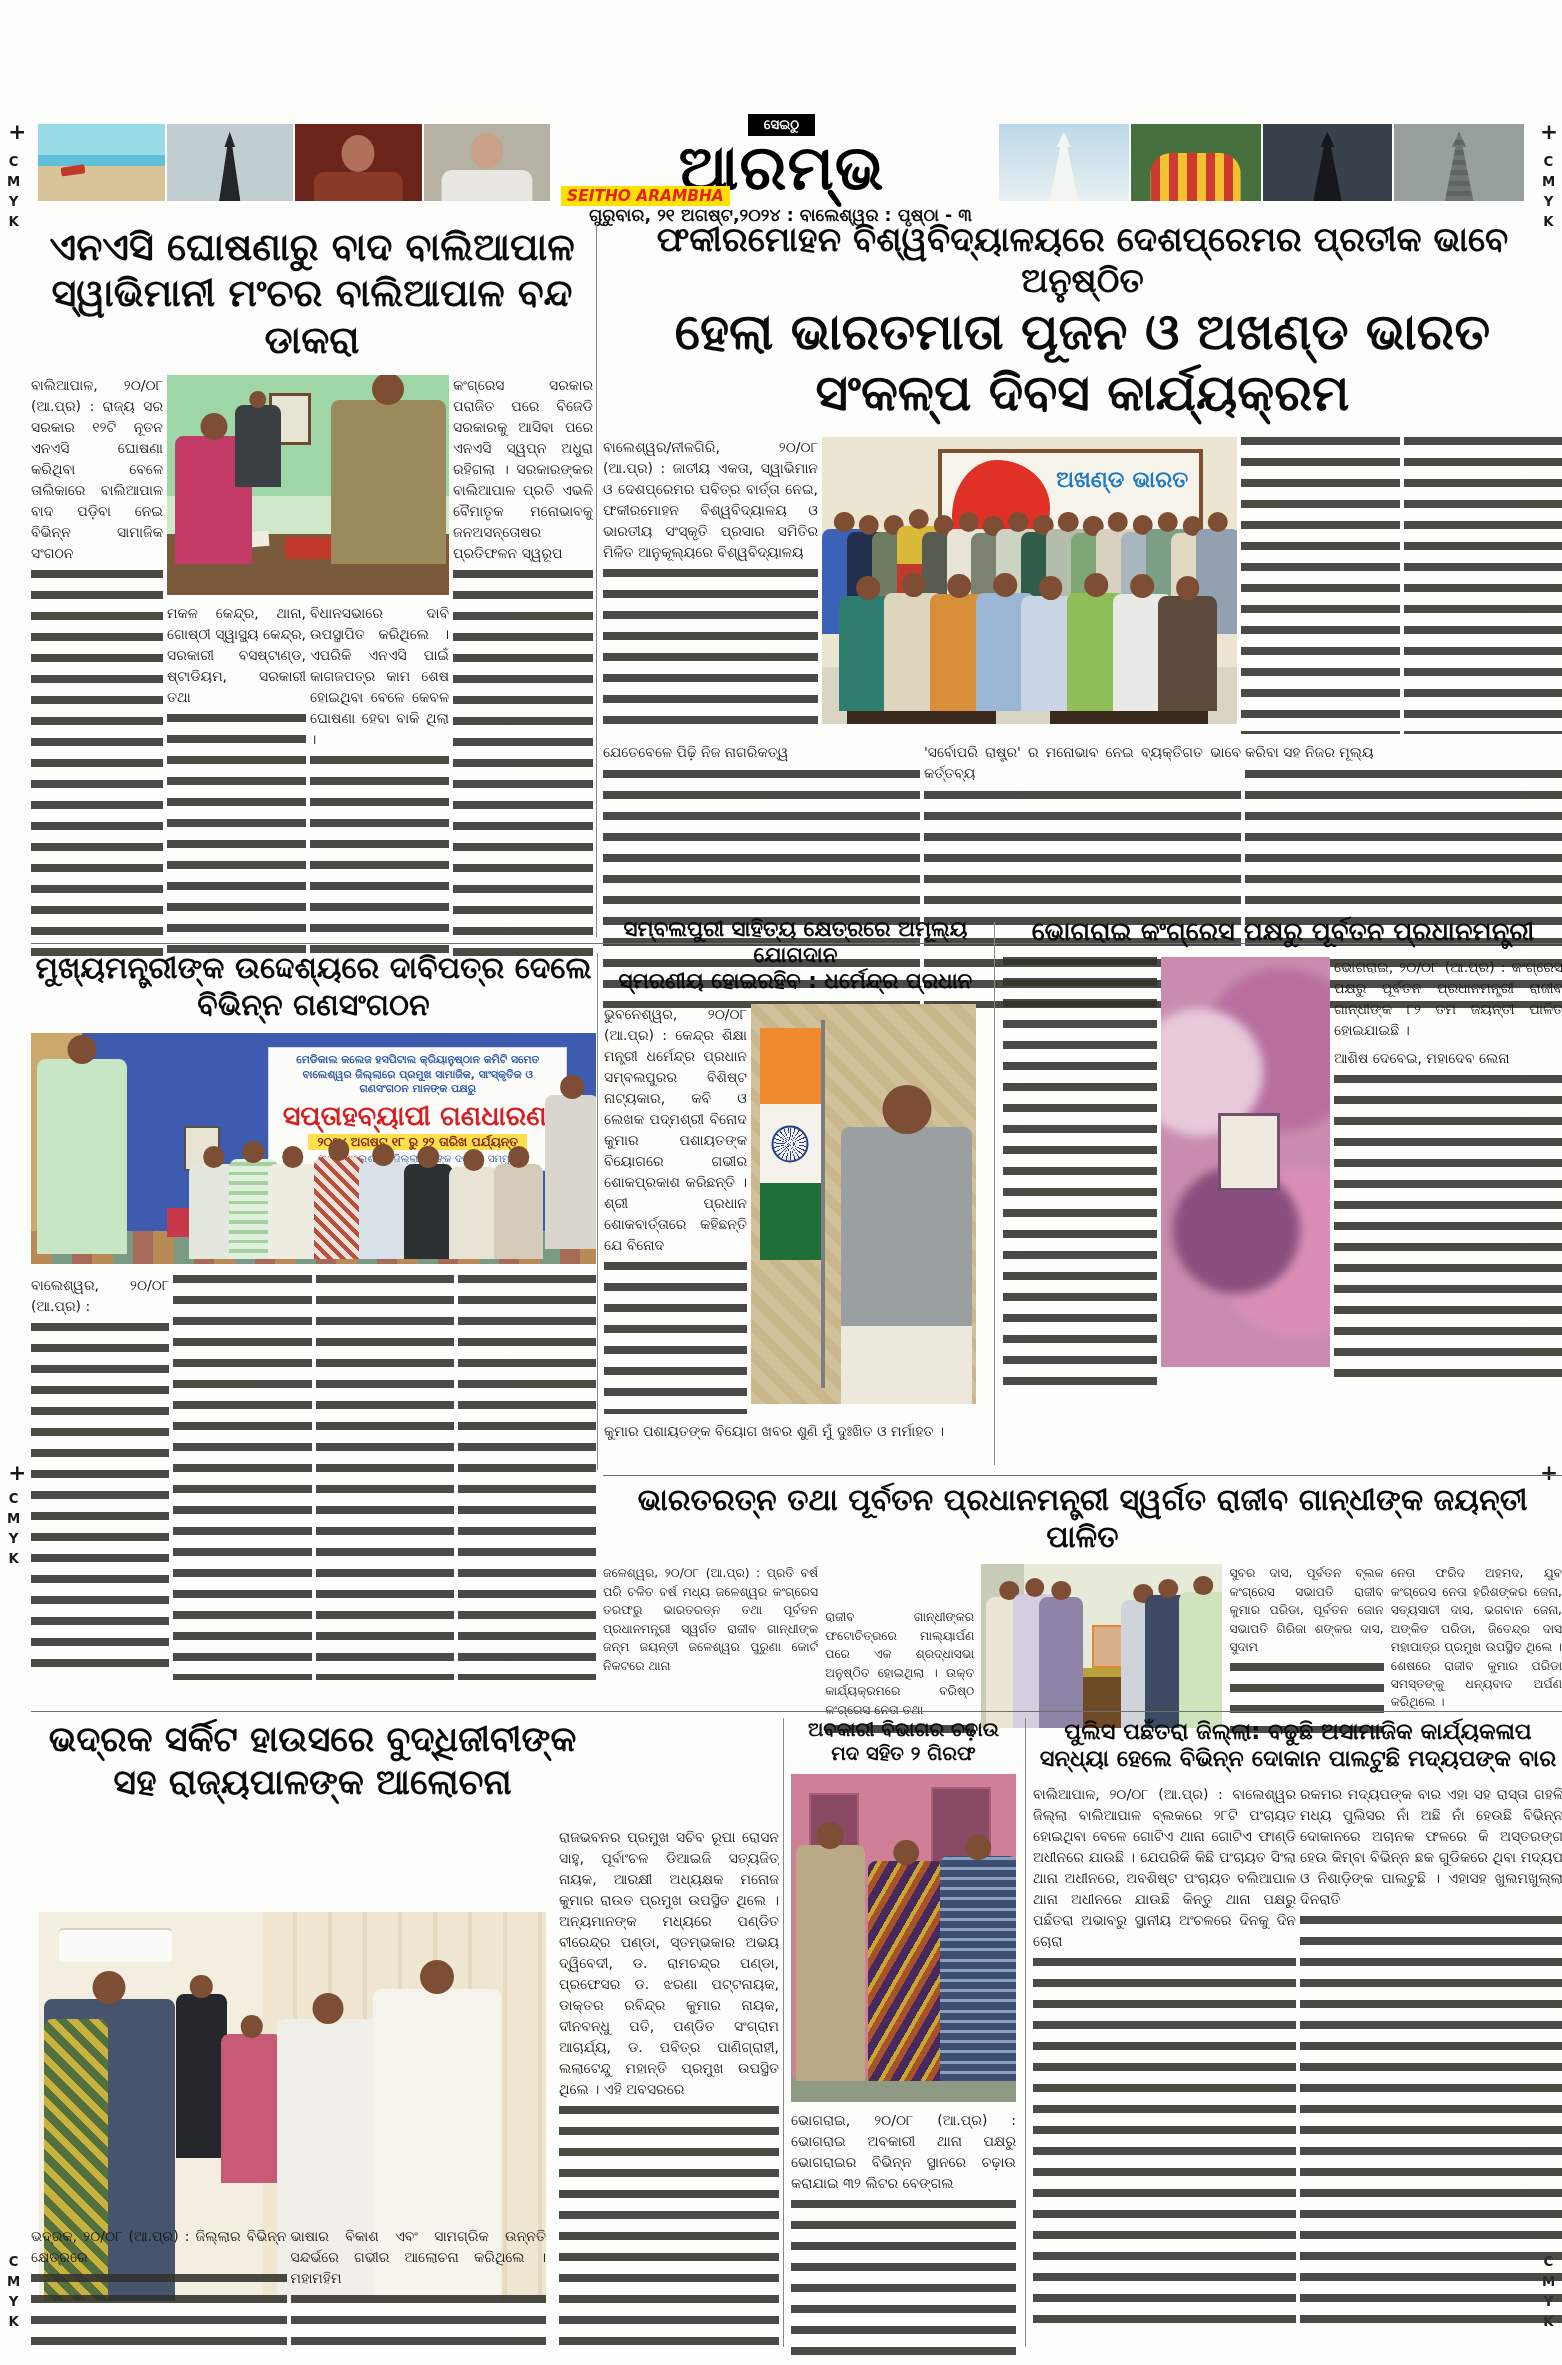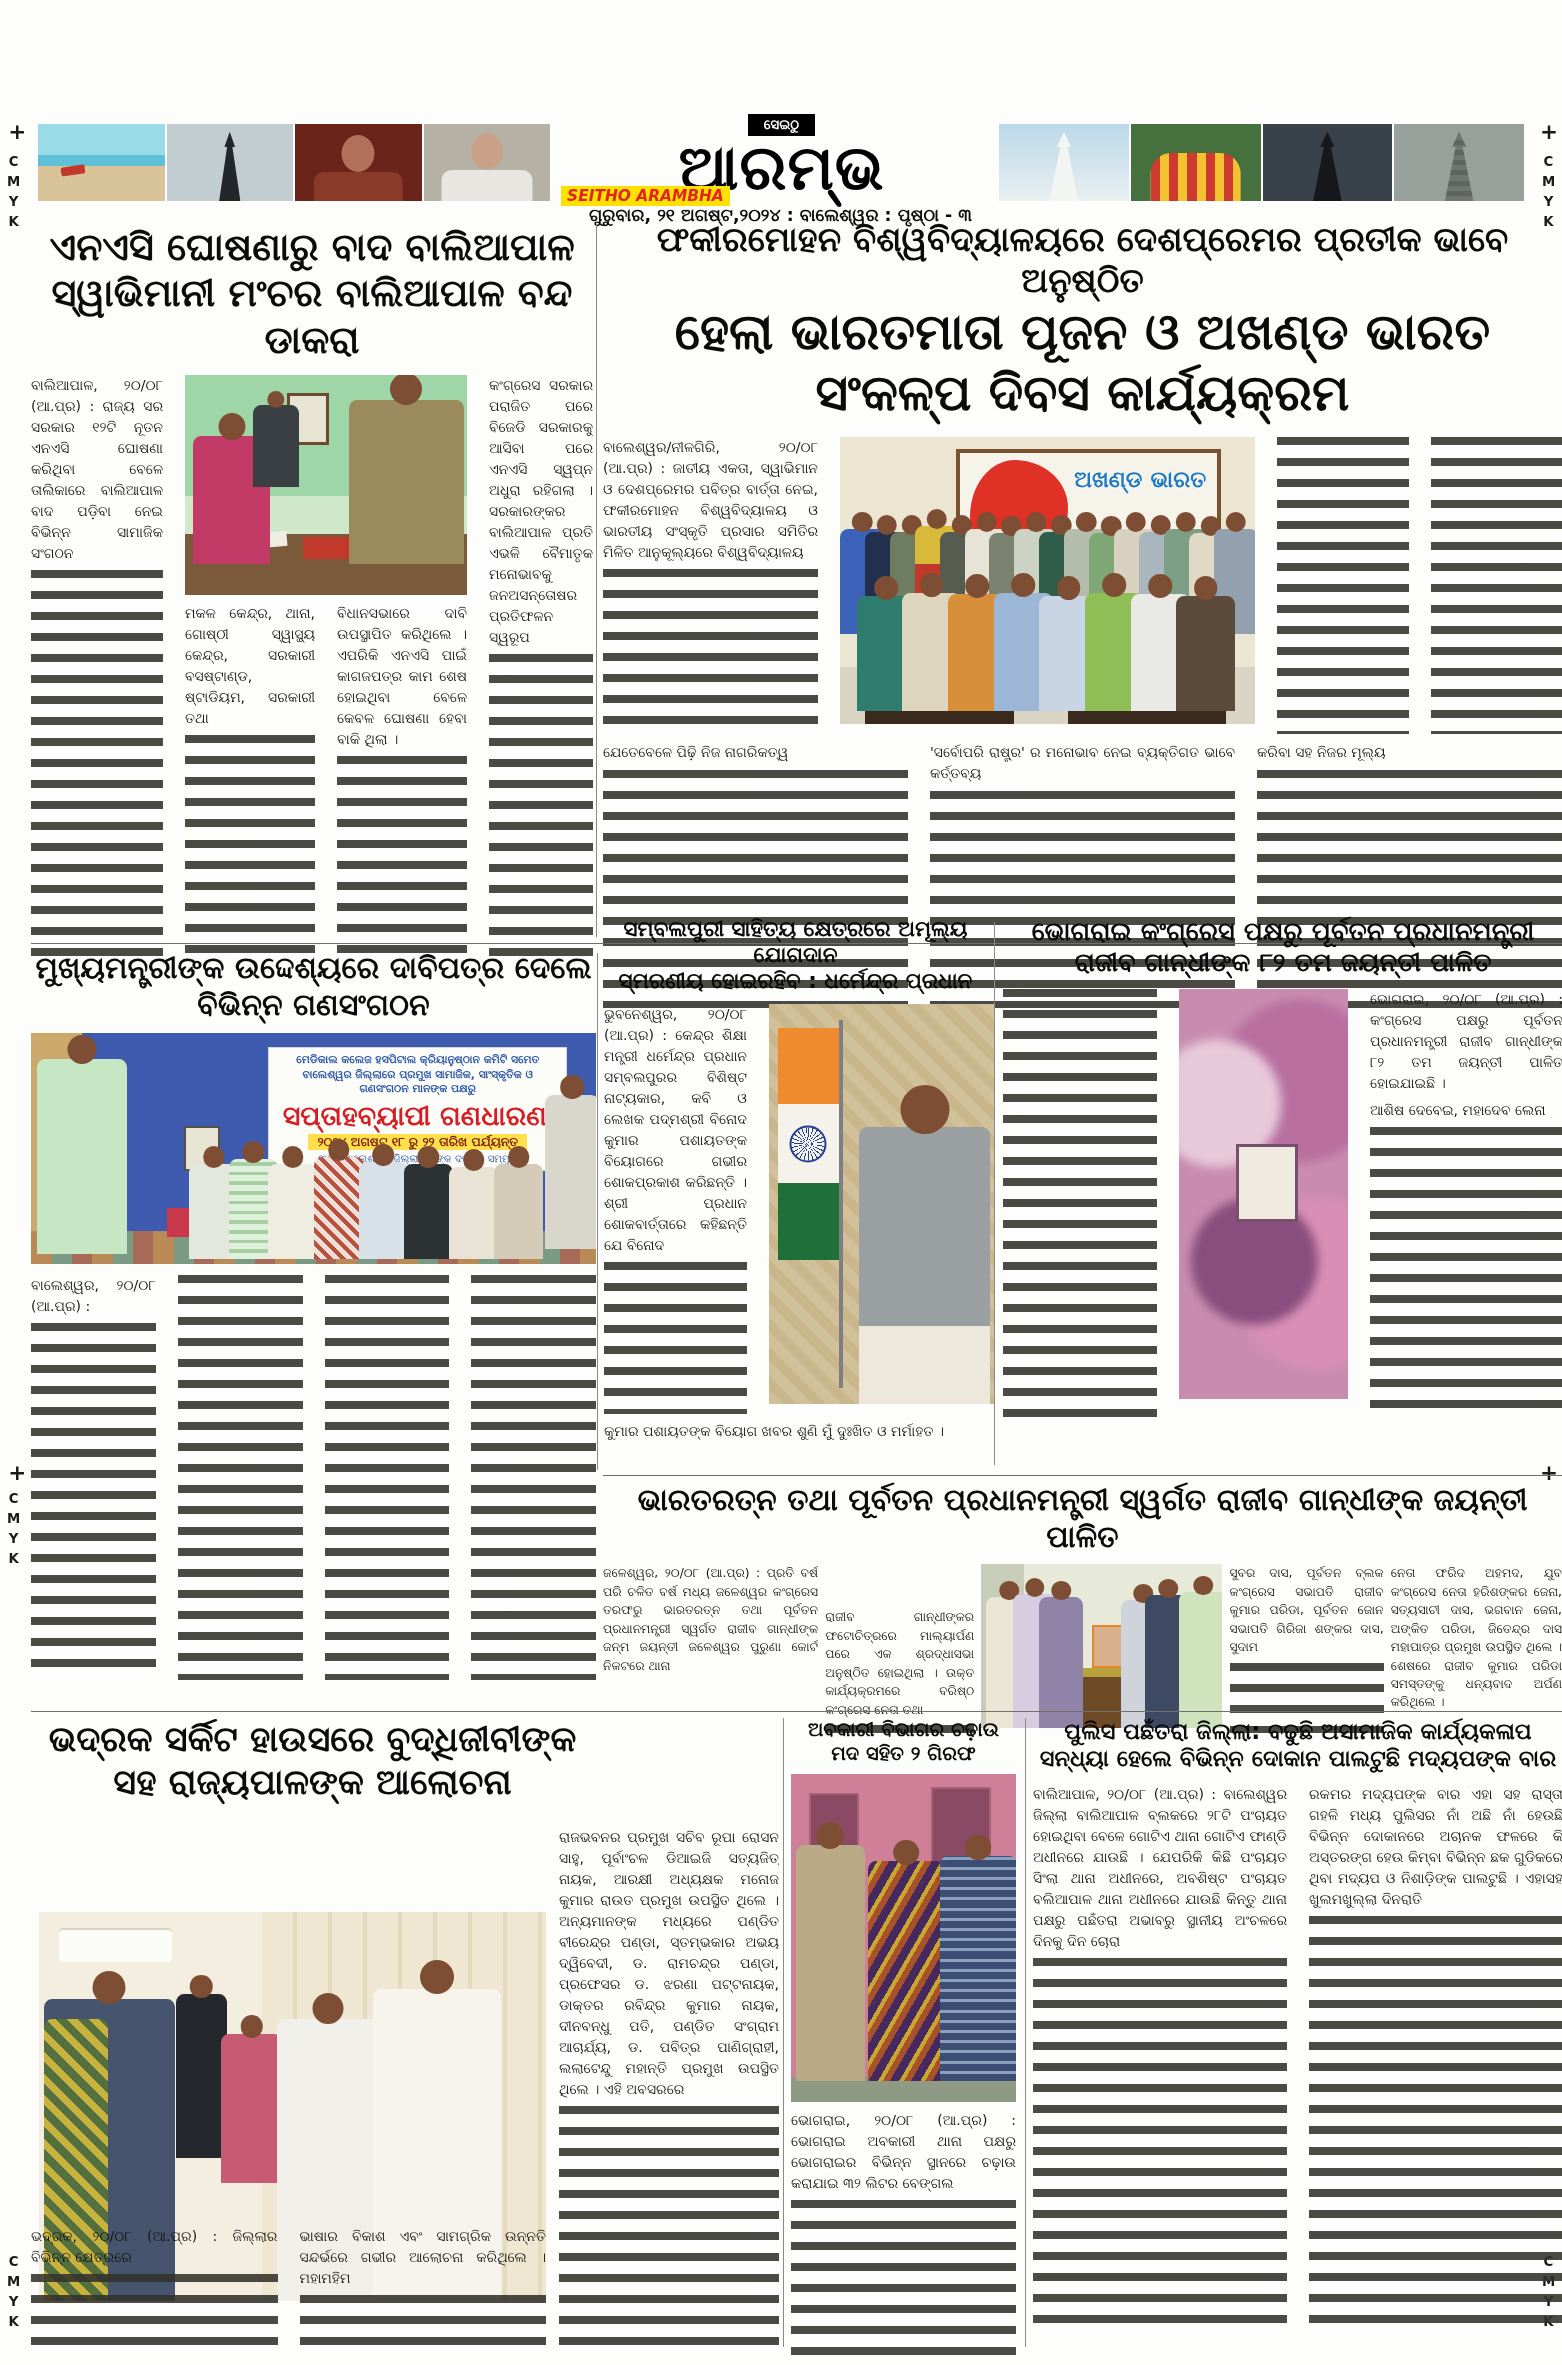--- a/index.html
+++ b/index.html
@@ -2,21 +2,21 @@
 <html style="font-size:8.2px"><head>
 <meta charset="utf-8">
 <style>
   html,body{margin:0;padding:0;background:#e8e8e4;}
   #page{position:relative;width:1563px;height:2366px;background:#fdfdfb;
         font-family:"DejaVu Sans",sans-serif;color:#111;overflow:hidden;}
   .abs{position:absolute;}
   .hl{font-weight:bold;color:#0b0b0b;text-align:center;line-height:1.22;}
   .bt{font-size:14px;line-height:1.5;text-align:justify;margin:0 0 6.1px 0;color:#171714;}
   .small{font-size:12.3px;}
-  .cols{display:flex;gap:22px;}
+  .cols{display:flex;gap:4px;}
   .col{flex:1;display:flex;flex-direction:column;overflow:hidden;}
   .gk{flex:1;min-height:18.4px;background:repeating-linear-gradient(to bottom,#32322b 0 7.7px,transparent 7.7px 21px);opacity:.88;}
   .rule-h{background:#6f6f6b;height:1px;}
   .rule-v{background:#8a8a86;width:1px;}
   .reg{color:#1a1a1a;font-weight:bold;}
   .regv{writing-mode:vertical-rl;text-orientation:upright;font-size:13.3px;letter-spacing:5.1px;color:#1a1a1a;font-weight:bold;}
   
   .ph{position:relative;overflow:hidden;background:#cfcfc8;}
   .fig{position:absolute;bottom:0;border-radius:8.2px 8.2px 0 0;}
   .fig::before{content:"";position:absolute;left:50%;transform:translateX(-50%);
@@ -269,21 +269,20 @@
       <div class="fig" style="left: 40%; width: 131px; height: 277px; bottom: 0px; background: linear-gradient(rgb(154, 160, 162) 0px, rgb(154, 160, 162) 72%, rgb(236, 232, 220) 72%); --hd: 49px;"></div>
         </div>
     </div>
     <p class="bt" style="margin-top:7.2px;">କୁମାର ପଶାୟତଙ୍କ ବିୟୋଗ ଖବର ଶୁଣି ମୁଁ ଦୁଃଖିତ ଓ ମର୍ମାହତ ।</p>
   </section>
 
   <div class="abs rule-v" style="left:994px;top:922px;height:543px;"></div>
 
   <section class="abs" style="left:1003px;top:916px;width:560px;height:553px;">
     <div class="hl" style="font-size:25.6px;">ଭୋଗରାଇ କଂଗ୍ରେସ ପକ୍ଷରୁ ପୂର୍ବତନ ପ୍ରଧାନମନ୍ତ୍ରୀ</div>
-    <div class="hl" style="font-size:25.6px;">ରାଜୀବ ଗାନ୍ଧୀଙ୍କ ୮୨ ତମ ଜୟନ୍ତୀ ପାଳିତ</div>
     <div class="cols" style="margin-top:10.2px;height:430px;">
       <div class="col" style="flex:0 0 154px;">
           <div class="gk"></div>
         </div>
       <div class="ph" style="flex:0 0 169px;height:410px;background:#d8a0bd;">
         <div class="abs" style="left:-5%;top:-5%;width:110%;height:110%;filter:blur(4.6px);
              background:radial-gradient(circle at 25% 30%,#e7c9da 0 18%,transparent 19%),
                         radial-gradient(circle at 70% 25%,#b86fa0 0 22%,transparent 23%),
                         radial-gradient(circle at 45% 65%,#8a4e7e 0 20%,transparent 21%),
                         radial-gradient(circle at 80% 70%,#d98fb5 0 24%,transparent 25%),#c98cae;"></div>

